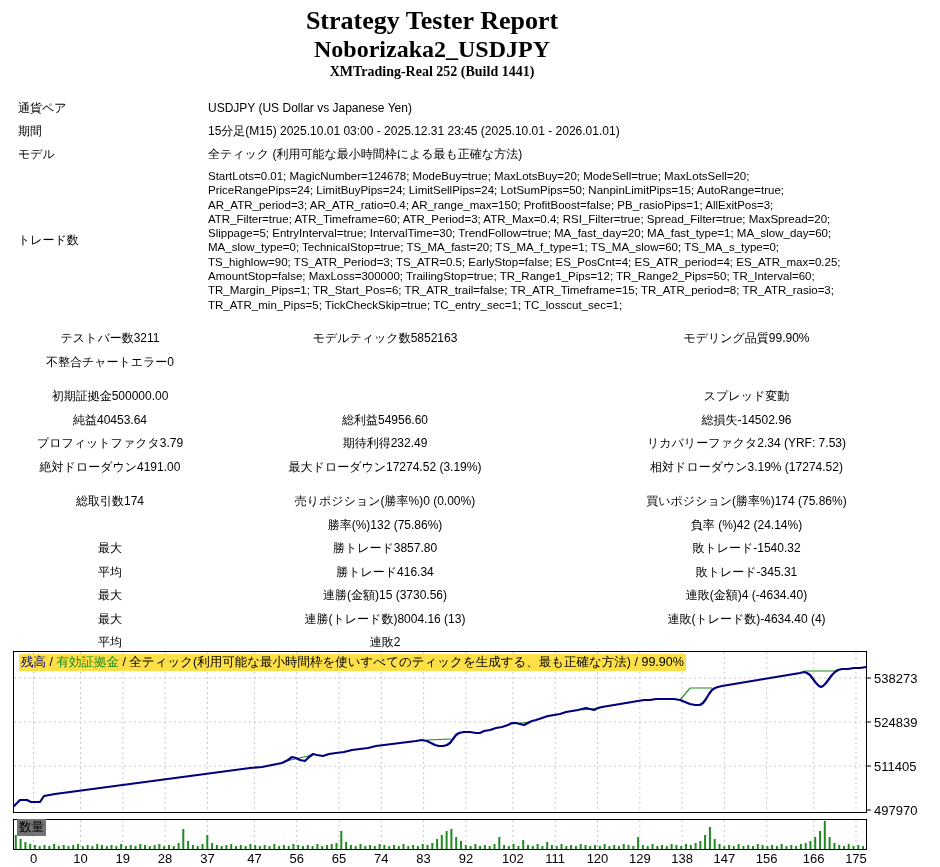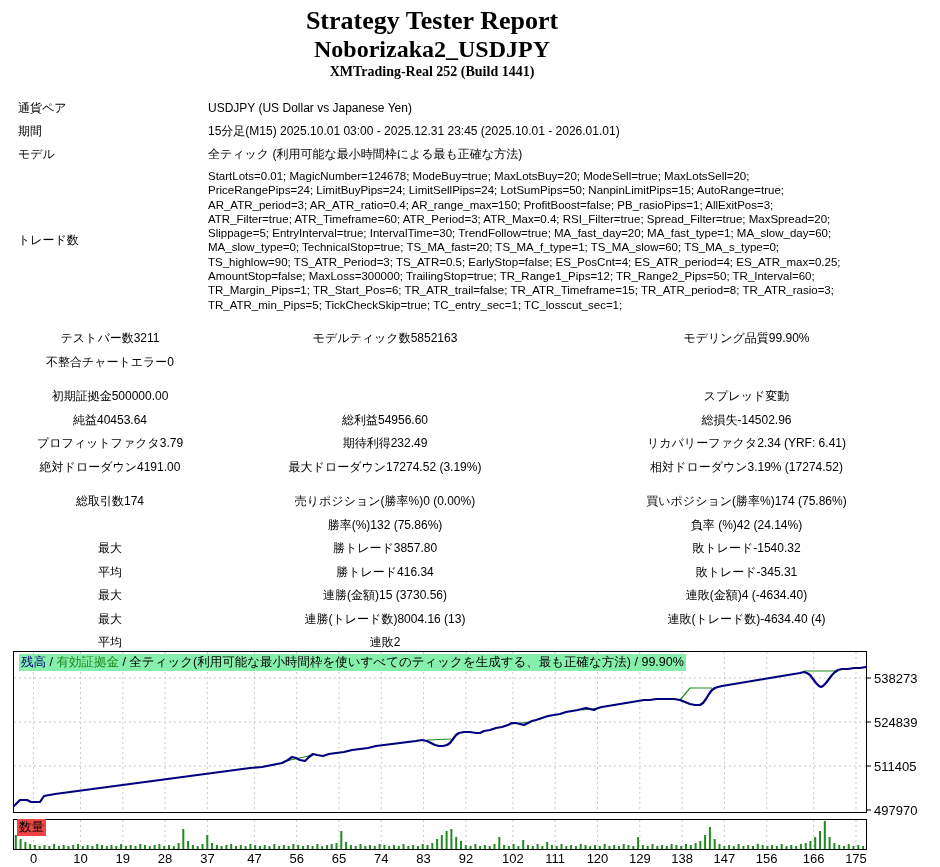--- a/index.html
+++ b/index.html
@@ -19,24 +19,24 @@
   
   #stats-table{margin:12px 15px 0 18px;font-size:12px;}
   .stat-row{display:grid;grid-template-columns:184px 350px 357px;column-gap:8px;height:23.5px;align-items:center;}
   .stat-row.gap{margin-top:11px;}
   .pair{display:flex;justify-content:center;align-items:baseline;}
   .pair .slabel{text-align:left;white-space:nowrap;}
   .pair .svalue{text-align:right;white-space:nowrap;}
   
   .chart-wrap{position:absolute;left:0;top:651px;width:940px;height:216px;}
   #chart-svg{position:absolute;left:0;top:0;}
-  .legend{position:absolute;left:19px;top:3px;font-size:12.5px;white-space:nowrap;background:#86efac;padding:0 2px;}
+  .legend{position:absolute;left:19px;top:3px;font-size:12.5px;white-space:nowrap;background:#fde047;padding:0 2px;}
   .lg-balance{color:#00007f;}
   .lg-equity{color:#1f8a1f;}
-  .vol-label{position:absolute;left:17px;top:168px;font-size:12.5px;background:#ef4444;padding:0 2px;}
+  .vol-label{position:absolute;left:17px;top:168px;font-size:12.5px;background:#737373;padding:0 2px;}
 </style>
 </head>
 <body>
 
 <div class="page">
 
   <header>
     <div class="h1">Strategy Tester Report</div>
     <div class="h2">Noborizaka2_USDJPY</div>
     <div class="h3">XMTrading-Real 252 (Build 1441)</div>
@@ -122,21 +122,21 @@
         <div class="pair">
           <span class="slabel">プロフィットファクタ</span>
           <span class="svalue">3.79</span>
         </div>
         <div class="pair">
           <span class="slabel">期待利得</span>
           <span class="svalue">232.49</span>
         </div>
         <div class="pair">
           <span class="slabel">リカバリーファクタ</span>
-          <span class="svalue">2.34 (YRF: 6.41)</span>
+          <span class="svalue">2.34 (YRF: 7.53)</span>
         </div>
       </div>
       <div class="stat-row">
         <div class="pair">
           <span class="slabel">絶対ドローダウン</span>
           <span class="svalue">4191.00</span>
         </div>
         <div class="pair">
           <span class="slabel">最大ドローダウン</span>
           <span class="svalue">17274.52 (3.19%)</span>

